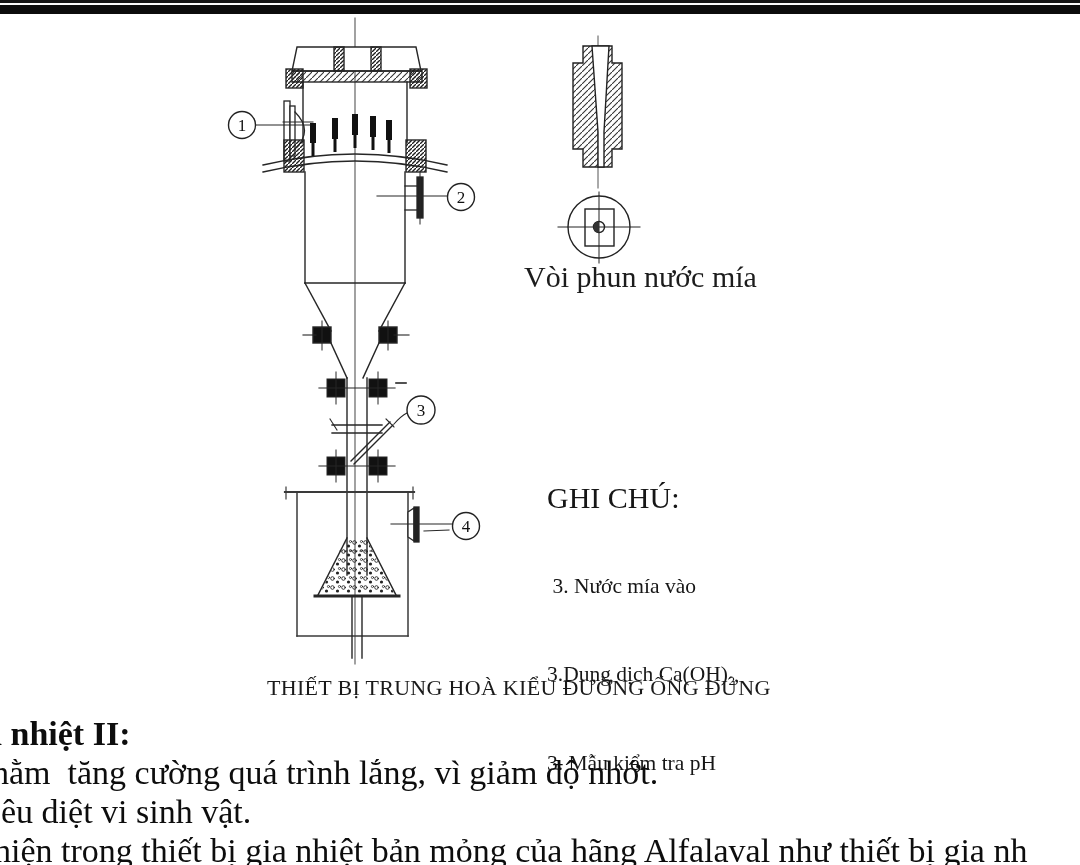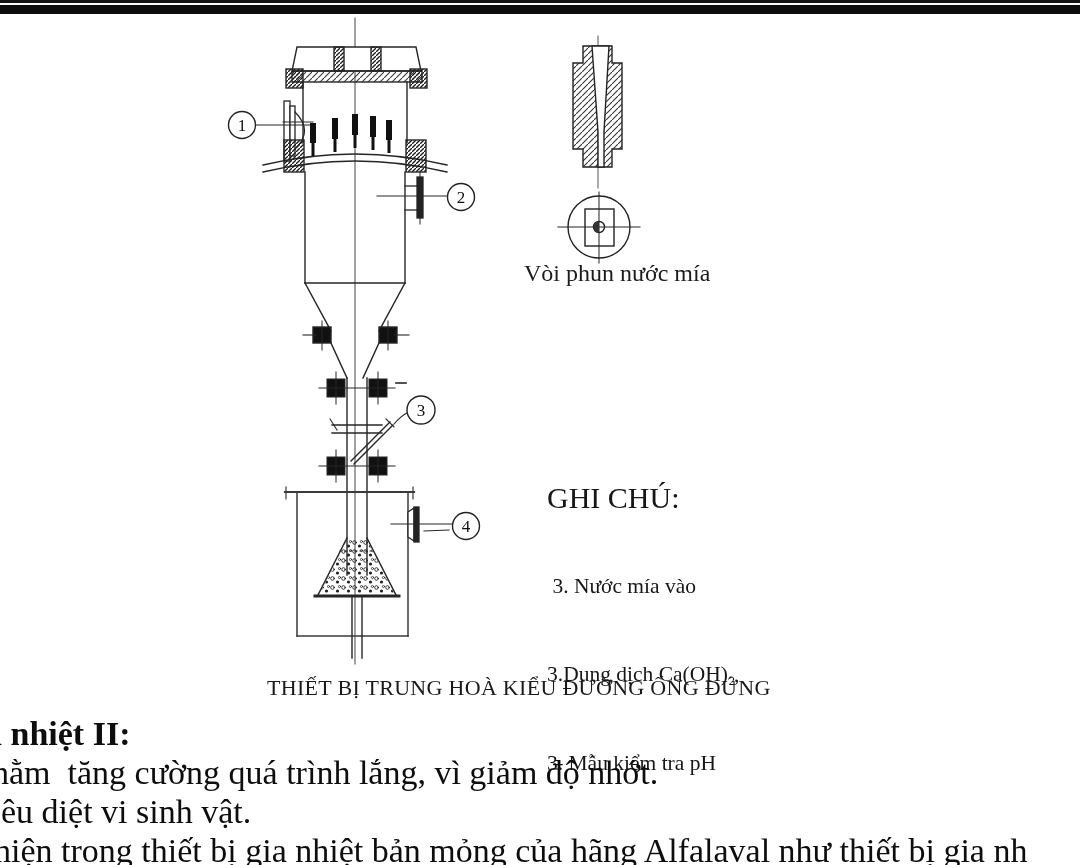--- a/index.html
+++ b/index.html
@@ -2,21 +2,21 @@
 <html><head>
 <meta charset="utf-8">
 <style>
   html,body{margin:0;padding:0;}
   body{width:1080px;height:865px;overflow:hidden;background:#fff;position:relative;
        font-family:"Liberation Serif","DejaVu Serif",serif;color:#111;}
   .abs{position:absolute;white-space:pre;}
   .top-bar{position:absolute;left:0;top:0;width:1080px;height:14px;
     background:linear-gradient(to bottom,#141414 0,#141414 3px,#fafafa 3px,#fafafa 5.5px,#0c0c0c 5.5px,#0c0c0c 14px);}
   svg{position:absolute;left:0;top:0;}
-  .nozzle-label{left:524px;top:260px;font-size:24px;color:#1c1c1c;}
+  .nozzle-label{left:524px;top:260px;font-size:30px;color:#1c1c1c;}
   .legend{left:547px;top:424px;font-size:21.5px;line-height:29.5px;color:#161616;}
   .legend .t{font-size:30px;}
   .caption{left:267px;top:675px;font-size:22px;letter-spacing:.3px;color:#1a1a1a;}
   .btxt{font-size:34px;color:#0d0d0d;}
   .b{font-weight:bold;}
   .l1{left:-15px;top:715px;}
   .l2{left:-8px;top:754px;}
   .l3{left:1px;top:793px;}
   .l4{left:-6px;top:832px;}
 </style>

